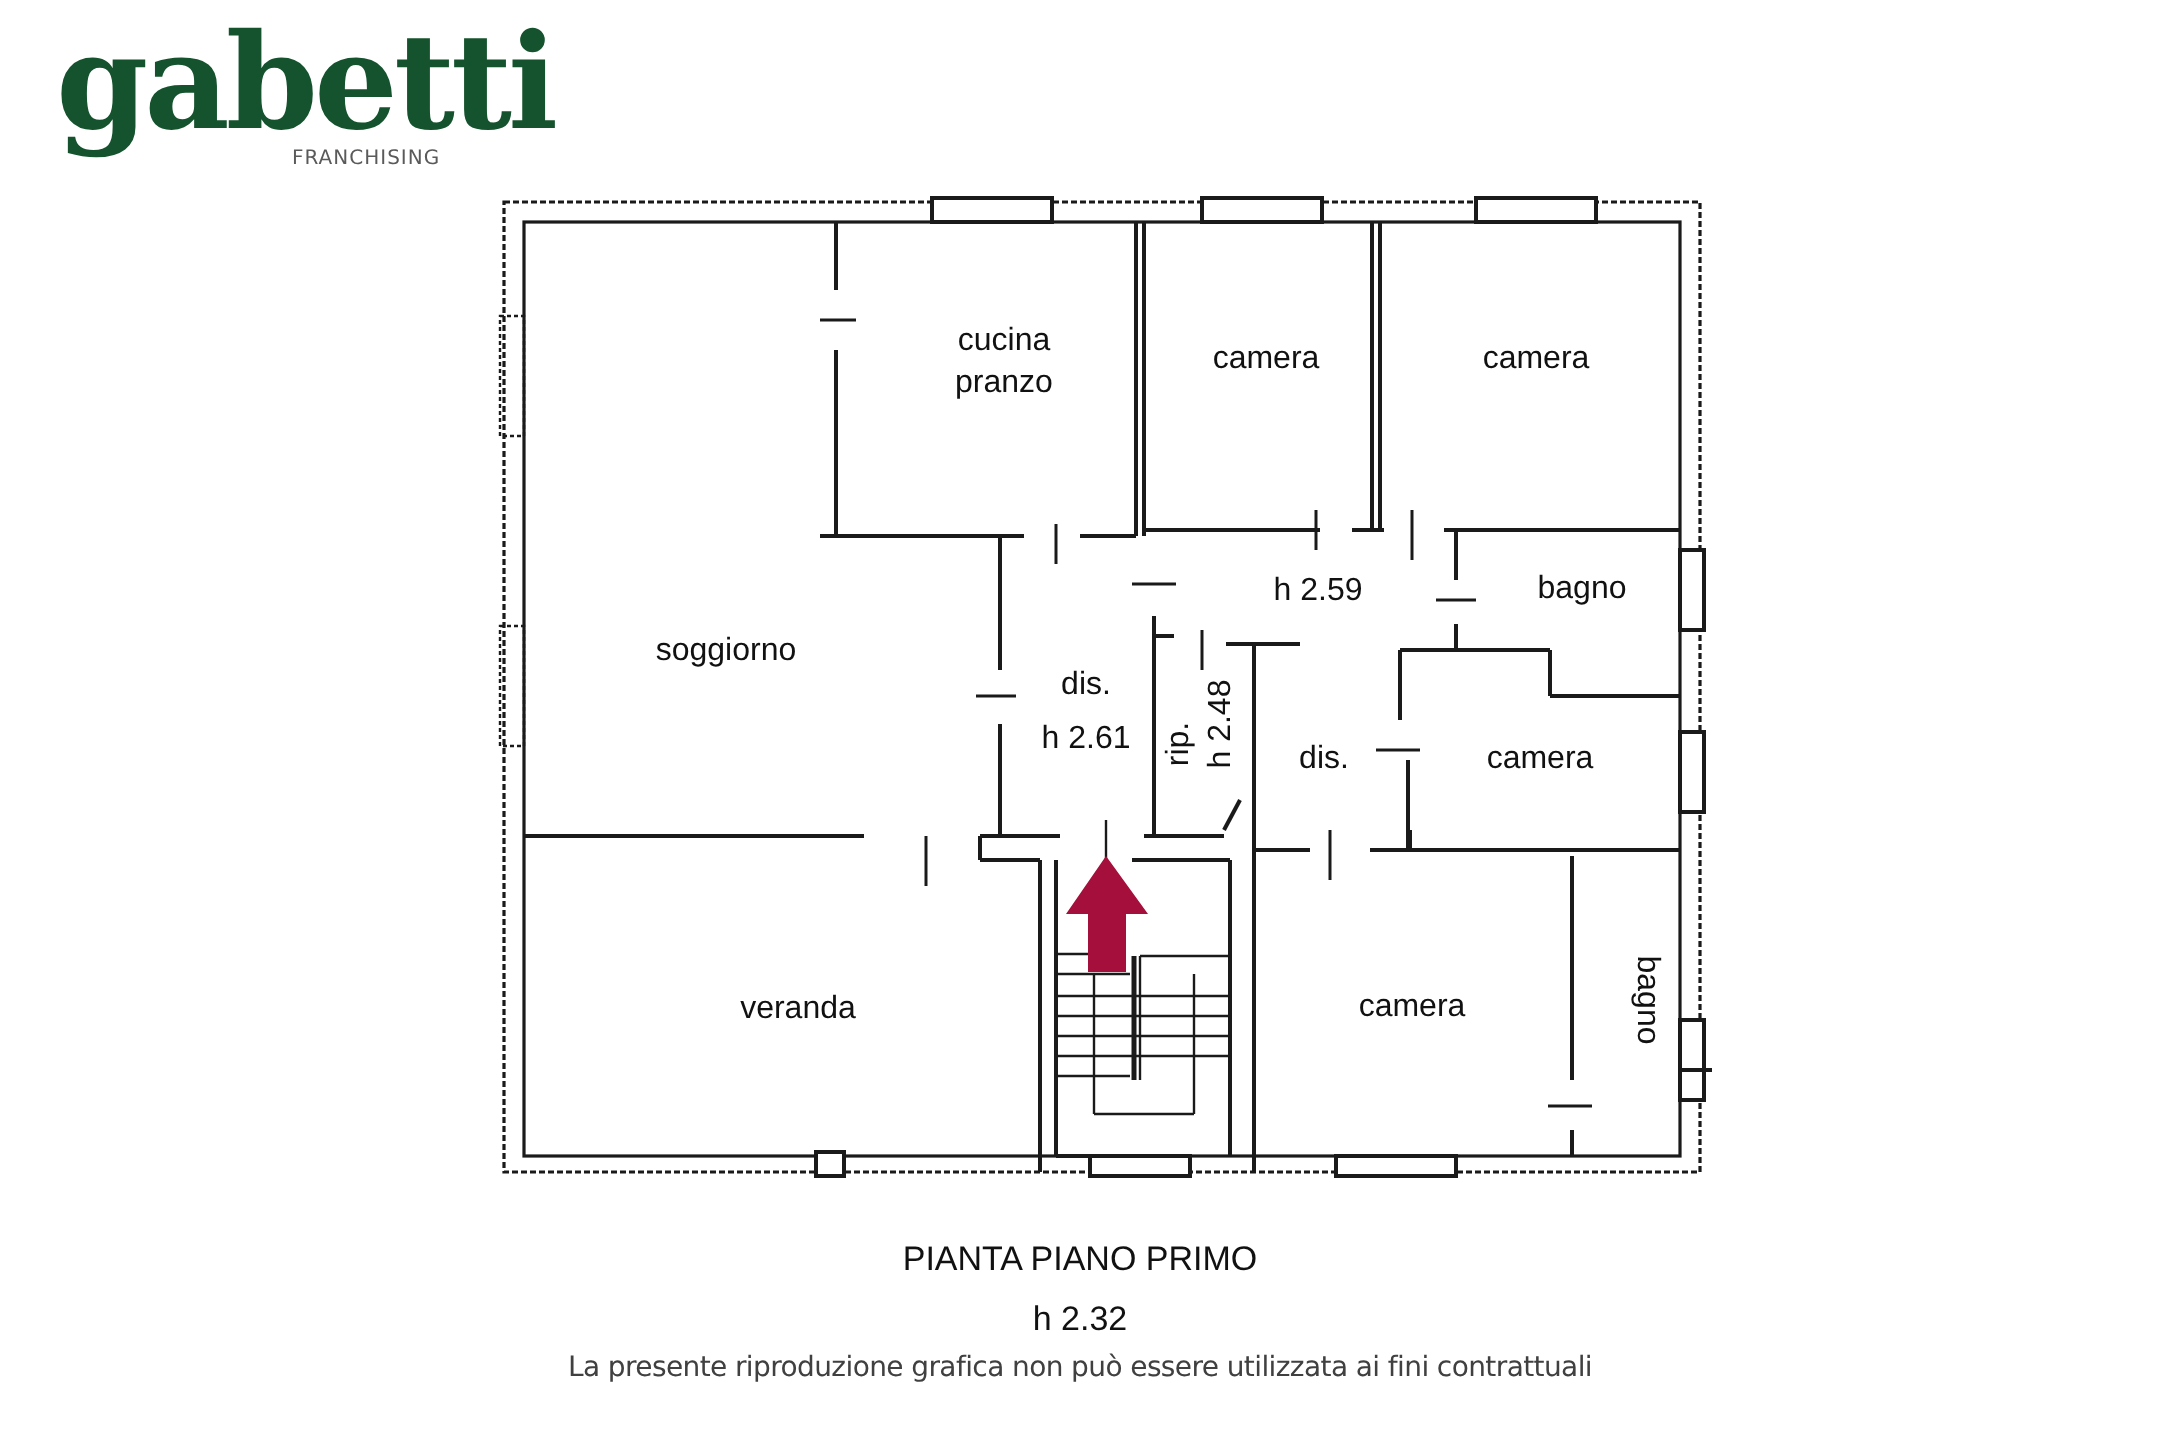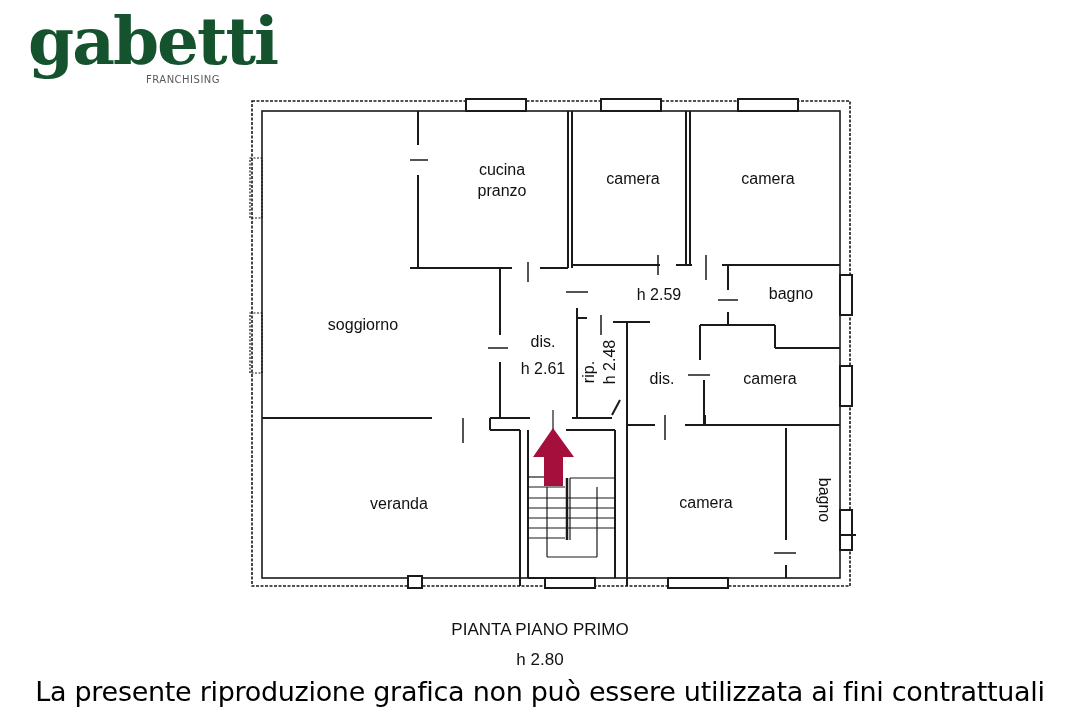--- a/index.html
+++ b/index.html
@@ -5,21 +5,21 @@
     html, body { margin: 0; padding: 0; background: #ffffff; }
     body { width: 1080px; height: 720px; position: relative; overflow: hidden; font-family: "Liberation Sans", sans-serif; }
     .logo { position: absolute; left: 28px; top: 22px; width: 230px; height: 86px; }
     .logo-word { position: absolute; left: 0; top: -14px; font-family: "DejaVu Serif", serif; font-weight: bold; font-size: 66px; letter-spacing: -2px; color: #14532d; line-height: 1; }
     .logo-sub { position: absolute; left: 118px; top: 52px; font-family: "DejaVu Sans", sans-serif; font-size: 10px; letter-spacing: 0.5px; color: #5a5a5a; }
     .plan { position: absolute; left: 0; top: 0; width: 1080px; height: 720px; }
     .room-label { font-family: "Liberation Sans", sans-serif; font-size: 16px; fill: #111; }
     .caption { position: absolute; left: 0; width: 1080px; text-align: center; color: #111; font-family: "Liberation Sans", sans-serif; }
     .caption.title { top: 620px; font-size: 17px; }
     .caption.height { top: 650px; font-size: 17px; }
-    .caption.disclaimer { top: 676px; font-size: 27px; color: #000000; font-family: "DejaVu Sans", sans-serif; font-weight: normal; letter-spacing: -0.3px; }
+    .caption.disclaimer { top: 676px; font-size: 14px; color: #404040; font-family: "DejaVu Sans", sans-serif; font-weight: normal; letter-spacing: -0.3px; }
   </style>
 </head>
 <body>
 
 <div class="logo">
   <div class="logo-word">gabetti</div>
   <div class="logo-sub">FRANCHISING</div>
 </div>
 
 <svg class="plan" viewBox="0 0 1080 720" xmlns="http://www.w3.org/2000/svg">
@@ -139,14 +139,14 @@
     <text class="room-label" x="615" y="362" text-anchor="middle" transform="rotate(-90 615 362)">h 2.48</text>
     <text class="room-label" x="662" y="384" text-anchor="middle">dis.</text>
     <text class="room-label" x="770" y="384" text-anchor="middle">camera</text>
     <text class="room-label" x="399" y="509" text-anchor="middle">veranda</text>
     <text class="room-label" x="706" y="508" text-anchor="middle">camera</text>
     <text class="room-label" x="819" y="500" text-anchor="middle" transform="rotate(90 819 500)">bagno</text>
   </g>
 </svg>
 
 <div class="caption title">PIANTA PIANO PRIMO</div>
-<div class="caption height">h 2.80</div>
+<div class="caption height">h 2.32</div>
 <div class="caption disclaimer">La presente riproduzione grafica non può essere utilizzata ai fini contrattuali</div>
 
 </body></html>

